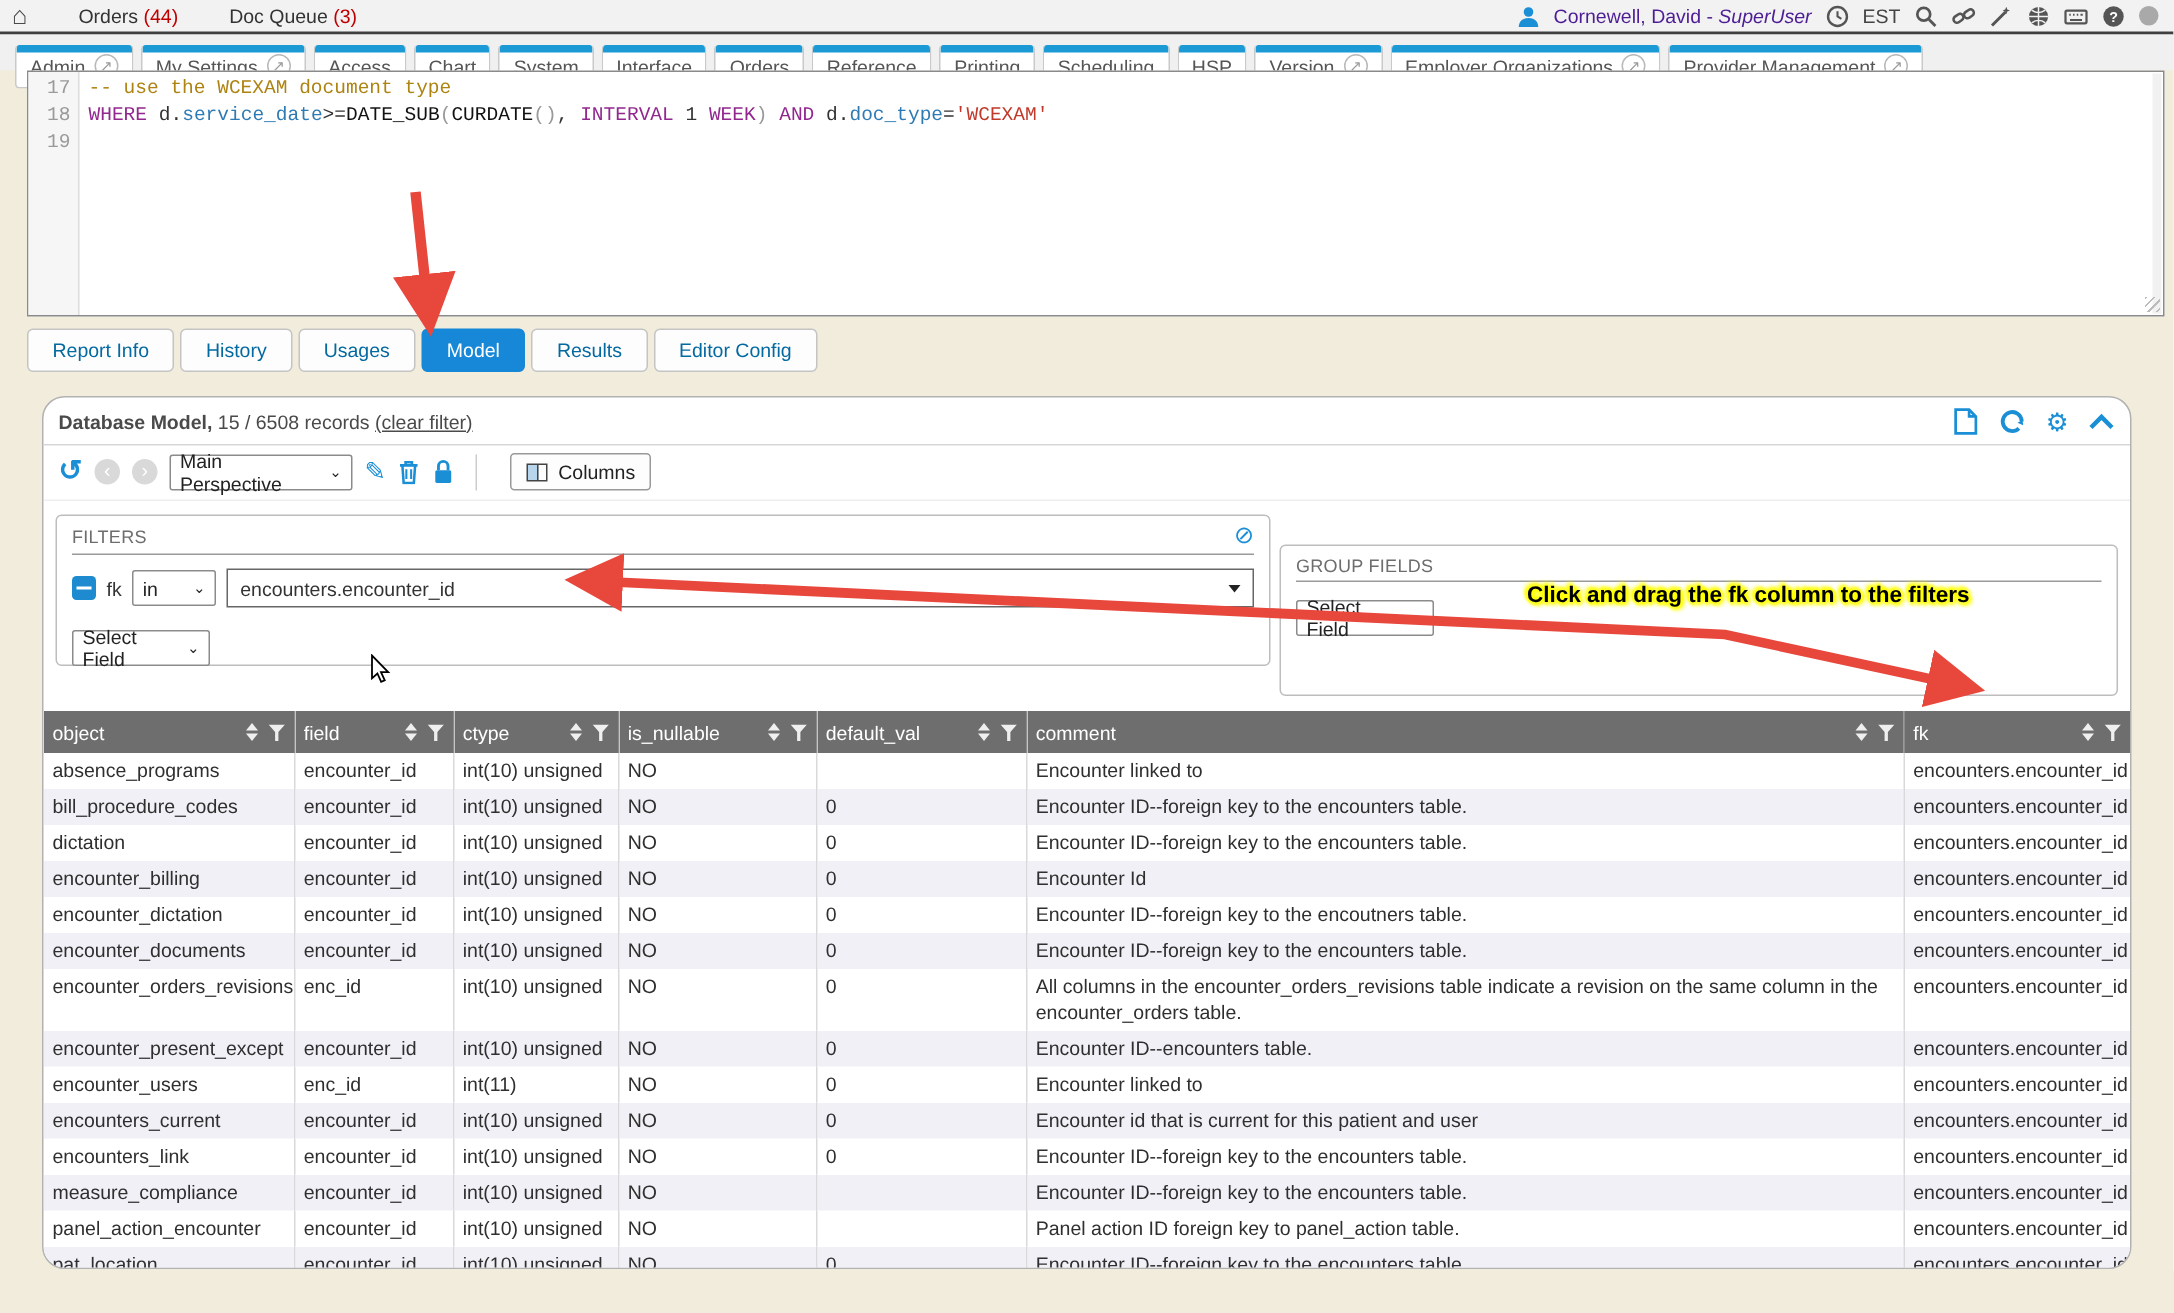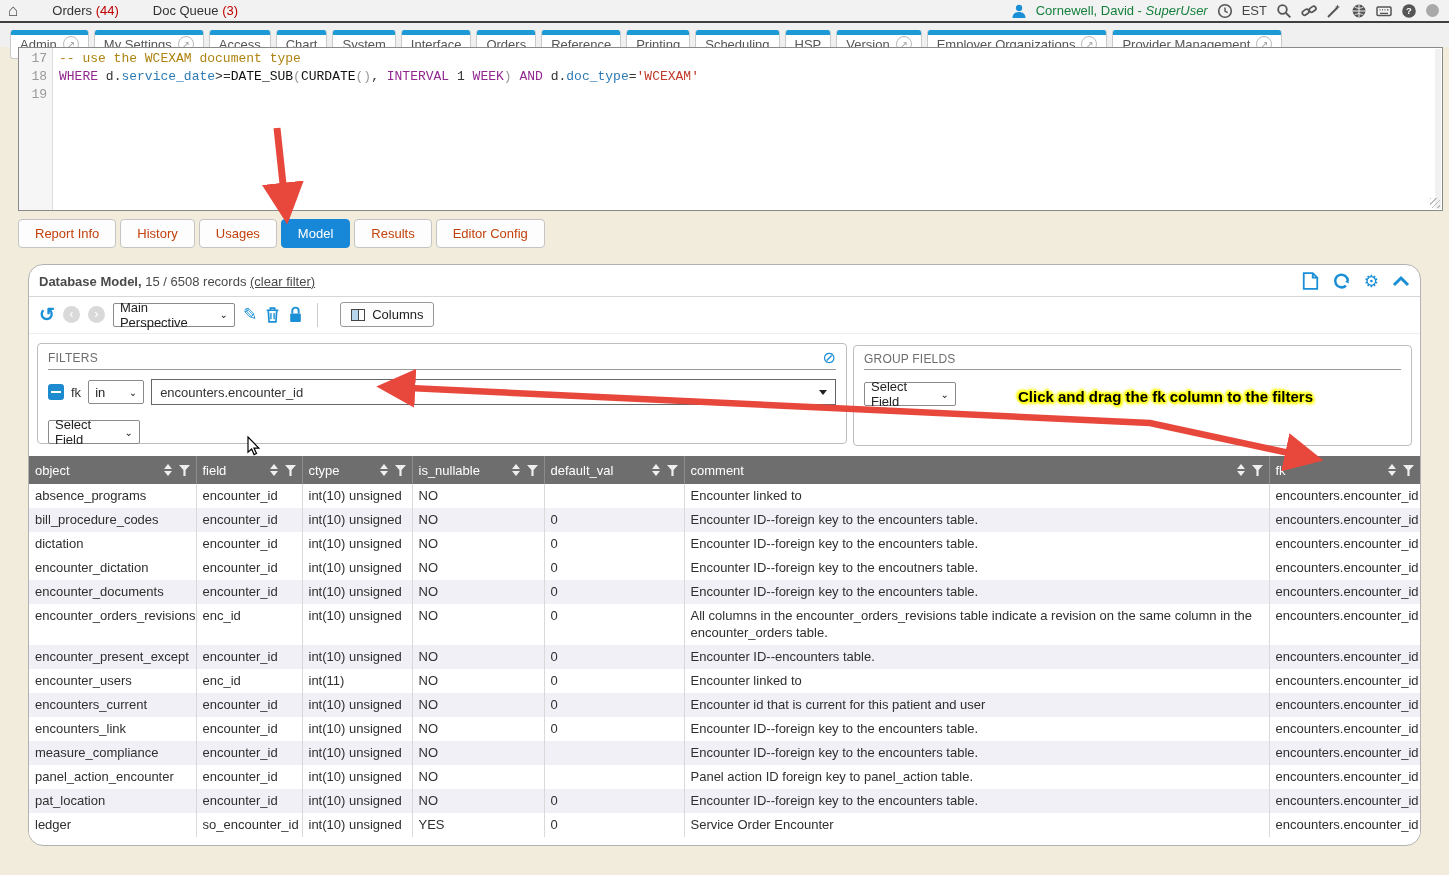--- a/index.html
+++ b/index.html
@@ -6,21 +6,21 @@
   html,body { width:1449px; height:875px; overflow:hidden; }
   body { font-family:"Liberation Sans", sans-serif; background:#f1ecdb; position:relative; font-size:13px; color:#333; }
 
   
   .topbar { height:23px; background:#f2f2f2; border-bottom:2px solid #3f3f3f; display:flex; align-items:center; justify-content:space-between; padding:0 10px 0 8px; }
   .tb-left { display:flex; align-items:center; gap:14px; }
   .home-glyph { color:#4a4a4a; font-size:17px; line-height:1; cursor:pointer; }
   .tb-link { color:#333; cursor:pointer;margin-left:20px; }
   .tb-count { color:#c00000; }
   .tb-right { display:flex; align-items:center; gap:9px; color:#444; }
-  .tb-right .uname { color:#15803d; }
+  .tb-right .uname { color:#4c1d95; }
   .tb-right .urole { font-style:italic; }
   .tbicon { width:16px; height:16px; display:inline-block; }
   .graydot { width:13px; height:13px; border-radius:50%; background:#a9a9a9; display:inline-block; }
 
   
   .navtabs { background:#f0f0f0; padding:7px 0 4px 10px; display:flex; gap:5px; align-items:flex-start; height:24px; }
   .tab { position:relative; background:#fff; border:1px solid #c9c9c9; border-top:none; border-radius:3px; height:29px; display:flex; align-items:center; padding:0 9px; gap:6px; color:#555; cursor:pointer; overflow:hidden; }
   .tab::before { content:""; position:absolute; top:0; left:0; right:0; height:5px; background:#1b9ad6; }
   .tab .corner { position:absolute; right:1px; bottom:1px; width:0; height:0; border-left:5px solid transparent; border-bottom:5px solid #6b6b6b; }
   .ext-circle { width:16px; height:16px; border:1px solid #b9b9b9; border-radius:50%; color:#9b9b9b; font-size:10px; display:flex; align-items:center; justify-content:center; }
@@ -32,21 +32,21 @@
   .code { flex:1; padding:2px 0 0 6px; white-space:pre; }
   .tok-kw { color:#92278f; } .tok-id { color:#2e7bb4; } .tok-str { color:#c0392b; }
   .tok-comment { color:#ad8311; } .tok-par { color:#999; } .tok-fn { color:#111; }
   .tok-pl { color:#333; } .tok-num { color:#333; }
   .editor-scroll { position:absolute; right:1px; top:1px; bottom:1px; width:6px; background:#f1f1f1; }
   .resize-grip { position:absolute; right:2px; bottom:2px; width:10px; height:10px;
     background:repeating-linear-gradient(135deg,#bbb 0 1px,transparent 1px 4px); }
 
   
   .subtabs { margin:8px 0 0 18px; display:flex; gap:4px; }
-  .stab { background:#fdfdfd; border:1px solid #c4c4c4; border-radius:4px; padding:6px 16px; color:#c2410c; cursor:pointer; }
+  .stab { background:#fdfdfd; border:1px solid #c4c4c4; border-radius:4px; padding:6px 16px; color:#0369a1; cursor:pointer; }
   .stab.active { background:#1787d8; border-color:#1787d8; color:#fff; }
 
   
   .panel { margin:16px 28px 0 28px; background:#fff; border:1px solid #b2b2b2; border-radius:15px; height:582px; overflow:hidden; }
   .p-head { display:flex; align-items:center; justify-content:space-between; padding:7px 10px 6px 10px; border-bottom:1px solid #d7d7d7; }
   .p-title { color:#4a4a4a; }
   .p-title b { color:#4a4a4a; }
   .clear-filter { text-decoration:underline; cursor:pointer; color:#4a4a4a; }
   .p-icons { display:flex; align-items:center; gap:13px; color:#1b8fd6; }
   .p-icons .uni { font-size:17px; line-height:1; cursor:pointer; }
@@ -58,21 +58,21 @@
   .tool-sep { width:1px; height:24px; background:#ccc; margin:0 14px 0 6px; }
   .columns-btn { border:1px solid #999; border-radius:3px; background:#fdfdfd; height:25px; display:inline-flex; align-items:center; gap:7px; padding:0 10px; cursor:pointer; color:#222; }
   .colicon { width:14px; height:12px; border:1px solid #444; display:inline-block; position:relative; }
   .colicon::before { content:""; position:absolute; left:0; top:0; bottom:0; width:6px; background:#b7d6ee; border-right:1px solid #444; }
   .edit-glyph { color:#1b8fd6; font-size:17px; cursor:pointer; }
 
   
   .filters-row { display:flex; gap:6px; padding:9px 8px 8px 8px; }
   .fbox { border:1px solid #bdbdbd; border-radius:4px; background:#fff; position:relative; }
   .fbox.filters { width:810px; height:101px; padding:6px 10px; }
-  .fbox.groups { flex:1; height:101px; padding:6px 10px; margin-top:2px; }
+  .fbox.groups { flex:1; height:101px; padding:6px 10px; margin-top:20px; }
   .fbox-head { display:flex; align-items:center; justify-content:space-between; border-bottom:1px solid #9a9a9a; padding-bottom:3px; color:#6d6d6d; }
   .fbox-head .t { font-size:12px; letter-spacing:.2px; }
   .clearf { color:#1b8fd6; font-size:16px; line-height:1; cursor:pointer; }
   .filter-line { display:flex; align-items:center; gap:7px; margin-top:9px; }
   .minus-btn { width:16px; height:16px; background:#1e8bd0; border-radius:3px; position:relative; cursor:pointer; flex:none; }
   .minus-btn::before { content:""; position:absolute; left:3px; right:3px; top:7px; height:2px; background:#fff; }
   .combo { flex:1; border:1px solid #666; height:26px; display:flex; align-items:center; justify-content:space-between; padding:0 8px; cursor:text; }
   .combo .arr { width:0; height:0; border-left:4px solid transparent; border-right:4px solid transparent; border-top:5px solid #222; }
   .addfield { margin-top:12px; }
 
@@ -483,20 +483,29 @@
         </tr>
         <tr class="odd">
           <td>dictation</td>
           <td>encounter_id</td>
           <td>int(10) unsigned</td>
           <td>NO</td>
           <td>0</td>
           <td>Encounter ID--foreign key to the encounters table.</td>
           <td>encounters.encounter_id</td>
         </tr>
+        <tr class="even">
+          <td>encounter_billing</td>
+          <td>encounter_id</td>
+          <td>int(10) unsigned</td>
+          <td>NO</td>
+          <td>0</td>
+          <td>Encounter Id</td>
+          <td>encounters.encounter_id</td>
+        </tr>
         <tr class="odd">
           <td>encounter_dictation</td>
           <td>encounter_id</td>
           <td>int(10) unsigned</td>
           <td>NO</td>
           <td>0</td>
           <td>Encounter ID--foreign key to the encoutners table.</td>
           <td>encounters.encounter_id</td>
         </tr>
         <tr class="even">

